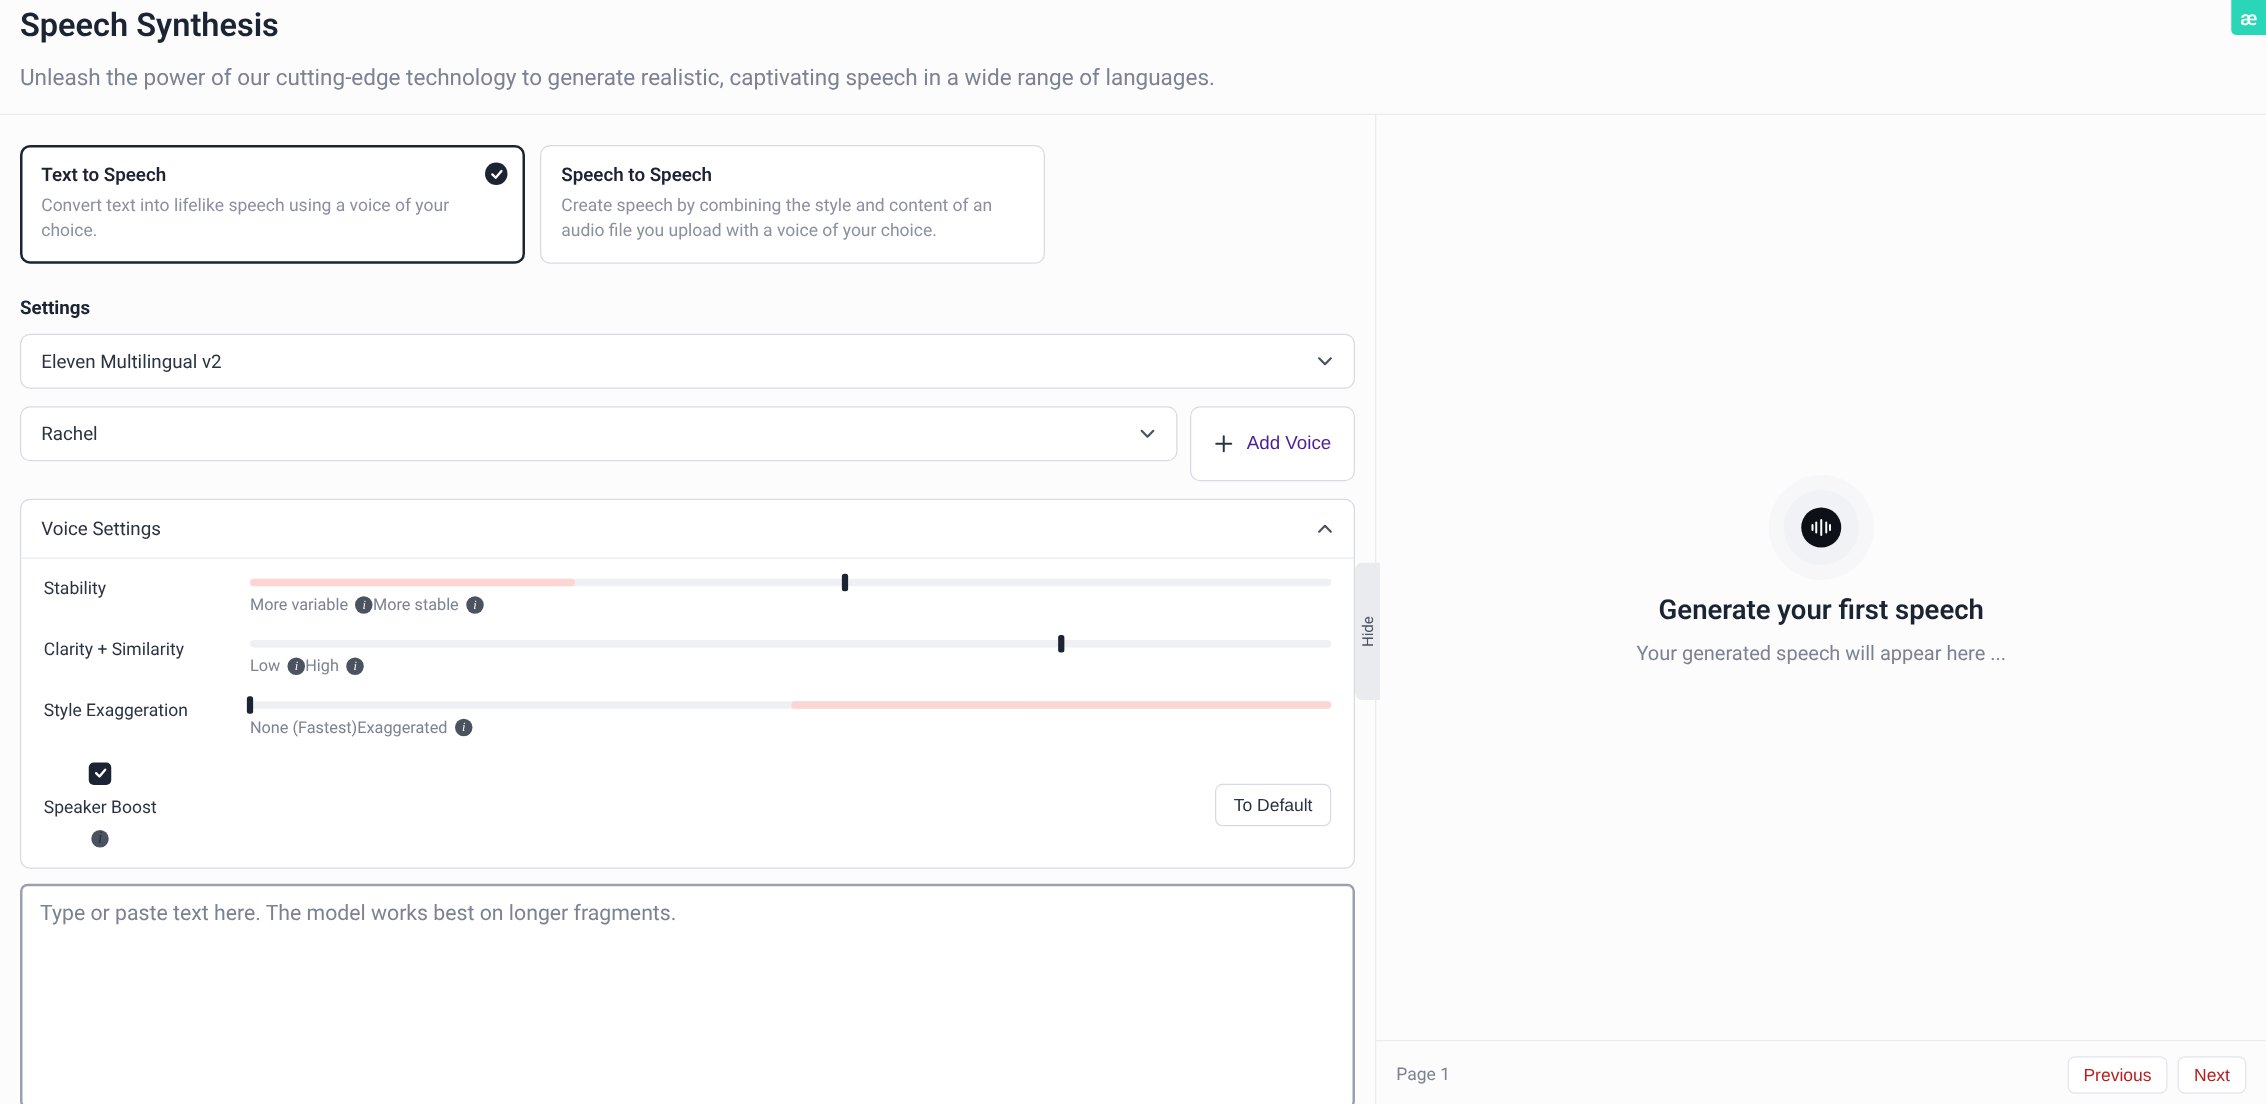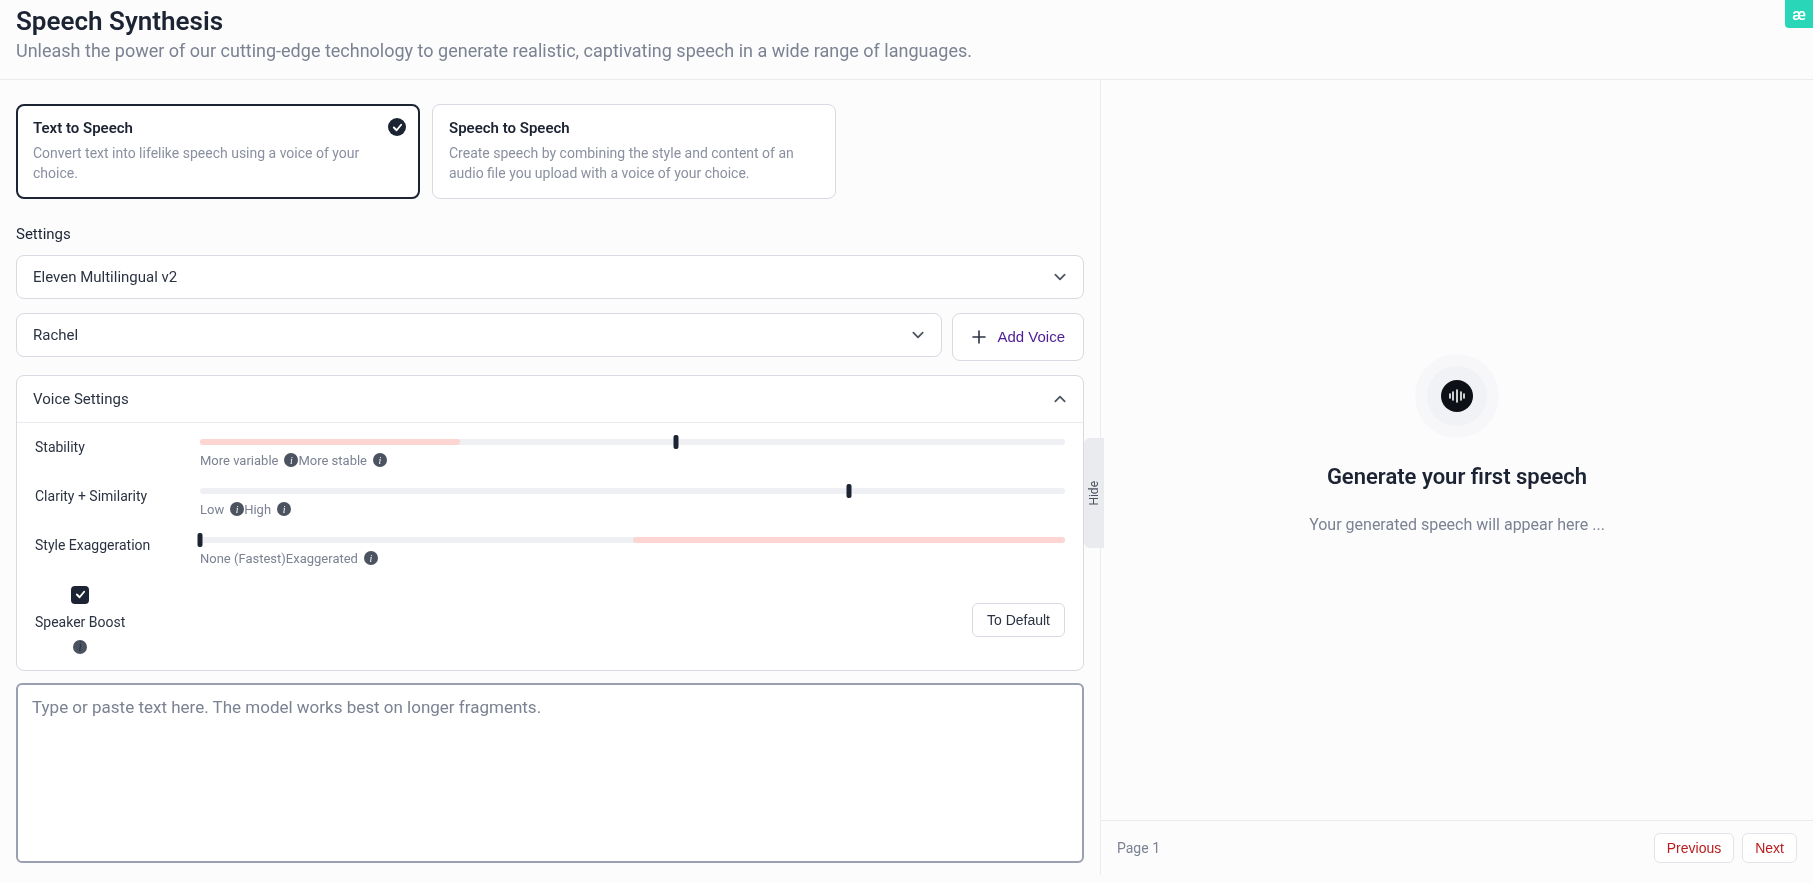--- a/index.html
+++ b/index.html
@@ -13,21 +13,21 @@
     position: relative;
   }
   .header {
     padding: 6px 16px 18px 16px;
     border-bottom: 1px solid #e9ebef;
   }
   .header h1 {
     font-size: 26px;
     font-weight: 600;
     color: #1c2433;
-    margin-bottom: 4px;
+    margin-bottom: 16px;
   }
   .header p {
     font-size: 18px;
     color: #7b8292;
     font-weight: 400;
   }
   .brand-badge {
     position: absolute;
     top: 0;
     right: 0;
@@ -95,21 +95,21 @@
     height: 18px;
     background: #1c2433;
     border-radius: 50%;
     display: flex;
     align-items: center;
     justify-content: center;
   }
   .mode-card .check svg { width: 11px; height: 11px; }
   .section-label {
     font-size: 15px;
-    font-weight: 400;
+    font-weight: 700;
     color: #1c2433;
     margin-bottom: 12px;
   }
   .select-box {
     border: 1px solid #d7dae1;
     border-radius: 8px;
     background: #fff;
     padding: 12px 16px;
     display: flex;
     align-items: center;
@@ -120,21 +120,21 @@
   .select-box span {
     font-size: 15px;
     color: #2b3342;
   }
   .chev { width: 14px; height: 14px; stroke: #4b5260; }
   .voice-row {
     display: flex;
     gap: 10px;
     margin-bottom: 14px;
   }
-  .voice-row .select-box { flex: 1; margin-bottom: 4px; }
+  .voice-row .select-box { flex: 1; margin-bottom: 16px; }
   .add-voice-btn {
     border: 1px solid #d7dae1;
     border-radius: 8px;
     background: #fff;
     padding: 10px 18px;
     display: flex;
     align-items: center;
     gap: 10px;
     cursor: pointer;
     font-size: 15px;
@@ -273,21 +273,21 @@
     transform: rotate(180deg);
     font-size: 12px;
     color: #4b5260;
   }
   .right-center {
     flex: 1;
     display: flex;
     flex-direction: column;
     align-items: center;
     justify-content: center;
-    gap: 26px;
+    gap: 12px;
   }
   .audio-badge {
     width: 60px;
     height: 60px;
     border-radius: 50%;
     background: #f1f2f5;
     display: flex;
     align-items: center;
     justify-content: center;
     margin-bottom: 12px;

